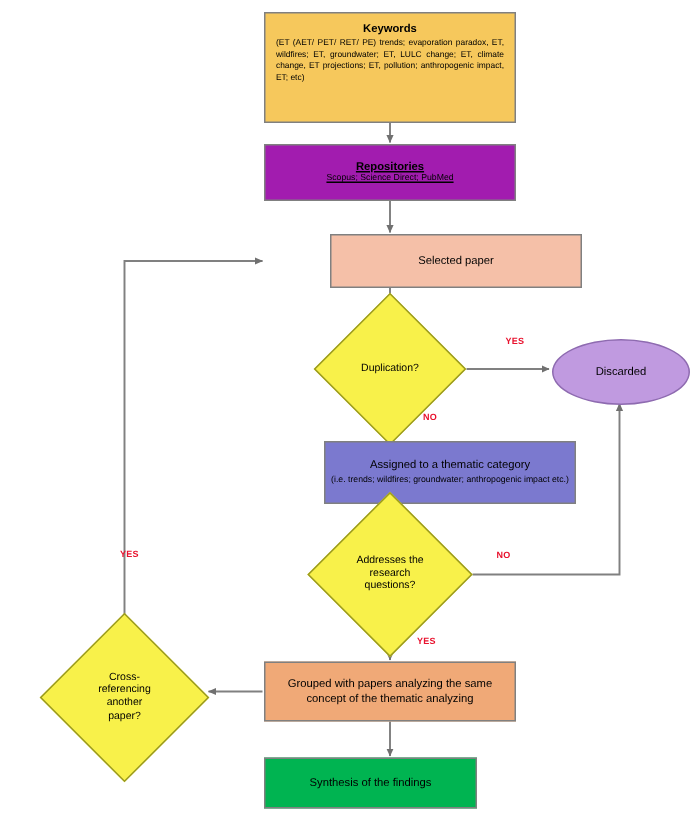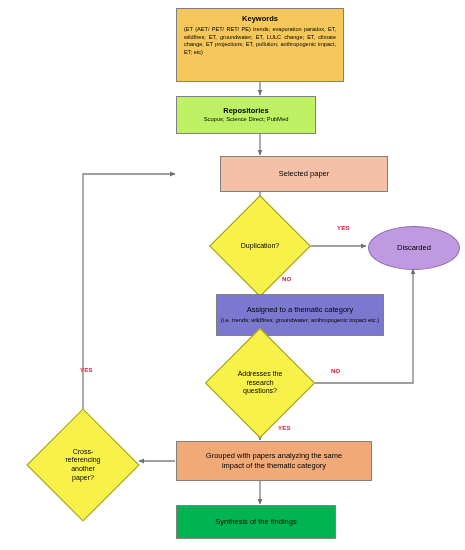--- a/index.html
+++ b/index.html
@@ -61,45 +61,46 @@
   
   #keywords-box {
     left: 176px; top: 8px; width: 168px; height: 74px;
     background: #f6c85c;
     padding: 5px 7px 4px 7px;
     justify-content: flex-start;
   }
   #keywords-box .title { margin-bottom: 3px; }
 
   #repositories-box {
-    left: 176px; top: 96px; width: 140px; height: 38px;
-    background: #bef264;
+    left: 176px; top: 96px; width: 168px; height: 38px;
+    background: #a21caf;
+    text-decoration: underline;
   }
   #repositories-box .title { margin-bottom: 1px; }
 
   #selected-paper-box {
     left: 176px; top: 156px; width: 168px; height: 36px;
     background: #f5c0a8;
     margin-left: 44px;
   }
 
   #thematic-box {
     left: 176px; top: 294px; width: 168px; height: 42px;
     background: #7b79cf;
     margin-left: 40px;
   }
   #thematic-box .plain { margin-bottom: 2px; }
 
   #grouped-box {
-    left: 176px; top: 441px; width: 196px; height: 40px;
+    left: 176px; top: 441px; width: 168px; height: 40px;
     background: #f0a977;
   }
 
   #synthesis-box {
-    left: 176px; top: 505px; width: 160px; height: 34px;
+    left: 176px; top: 505px; width: 142px; height: 34px;
     background: #00b451;
   }
 
   
   .diamond-wrap { position: absolute; }
   .diamond-shape {
     position: absolute;
     left: 0; top: 0;
     width: 100%; height: 100%;
     background: #f8f14a;
@@ -238,21 +239,21 @@
         <div>Cross-</div>
         <div>referencing</div>
         <div>another</div>
         <div>paper?</div>
       </div>
     </div>
   </div>
 
   <div class="node rect" id="grouped-box">
     <div class="plain">Grouped with papers analyzing the same</div>
-    <div class="plain">impact of the thematic category</div>
+    <div class="plain">concept of the thematic analyzing</div>
   </div>
 
   <div class="node rect" id="synthesis-box">
     <div class="plain">Synthesis of the findings</div>
   </div>
 
   <div class="edge-label" id="label-yes-dup">YES</div>
   <div class="edge-label" id="label-no-dup">NO</div>
   <div class="edge-label" id="label-no-rq">NO</div>
   <div class="edge-label" id="label-yes-rq">YES</div>

